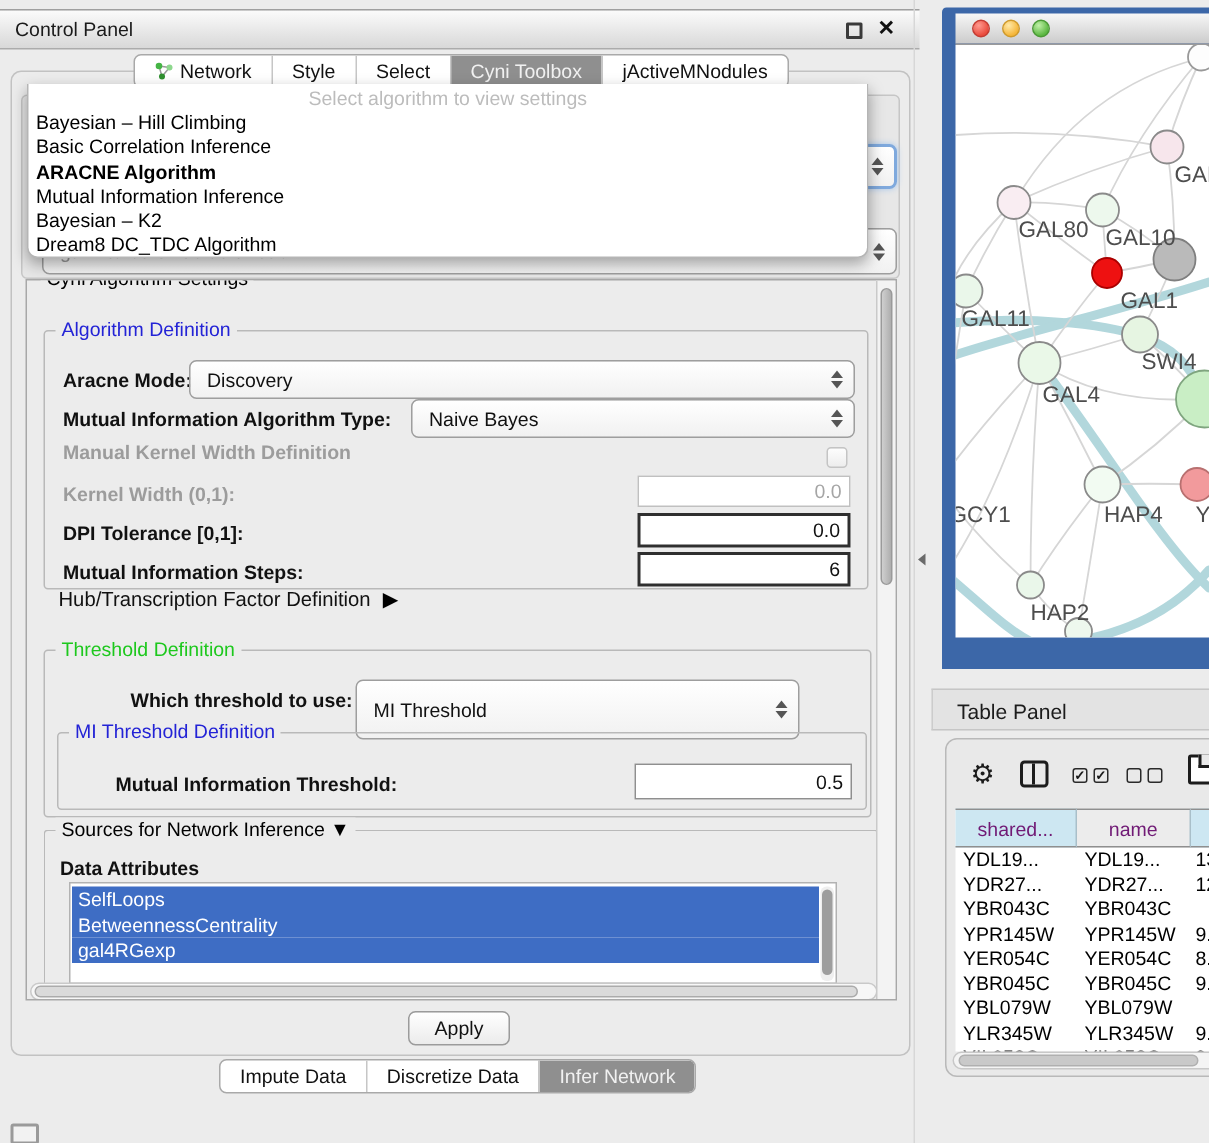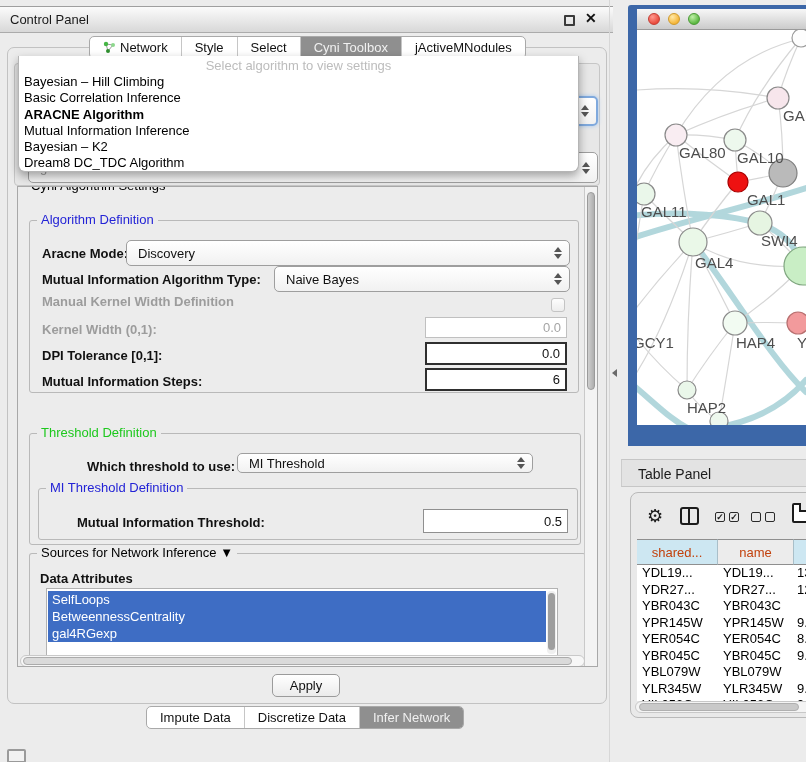--- a/index.html
+++ b/index.html
@@ -123,21 +123,21 @@
     border:1px solid #b9b9b9; border-radius:8px 0 0 8px; overflow:hidden; }
   #gear-icon { position:absolute; left:16px; top:12px; font-size:18px; color:#1c1c1c; }
   #split-icon { position:absolute; left:49px; top:14px; width:19px; height:18px; border:2px solid #1c1c1c; border-radius:3px; }
   #split-icon::after { content:""; position:absolute; left:6px; top:0; width:2px; height:14px; background:#1c1c1c; }
   .cbx { position:absolute; top:19px; width:10px; height:10px; border:1.6px solid #2a2a2a; border-radius:2px;
     font-size:9px; line-height:8px; text-align:center; color:#1a1a1a; font-weight:bold; }
   #doc-icon { position:absolute; left:161px; top:10px; width:16px; height:20px; border:2px solid #1c1c1c; border-radius:2px; background:#fff; }
   #doc-icon::after { content:""; position:absolute; right:-2px; top:-2px; width:7px; height:7px; background:#e9e9e9; border-left:2px solid #1c1c1c; border-bottom:2px solid #1c1c1c; }
 
   #table-area { position:absolute; left:6px; top:46px; width:178px; height:162px; background:#fff; }
-  .hcell { position:absolute; top:0; height:26px; line-height:26px; font-size:13px; color:#c2410c;
+  .hcell { position:absolute; top:0; height:26px; line-height:26px; font-size:13px; color:#701a75;
     text-align:center; border-top:1px solid #8f8f8f; border-bottom:1px solid #8f8f8f; border-right:1px solid #a9bfc9; }
   #hc1 { left:0; width:81px; background:#cde7f2; }
   #hc2 { left:81px; width:76px; background:#ececec; }
   #hc3 { left:157px; width:30px; background:#cde7f2; }
   #table-rows { position:absolute; left:0; top:26px; width:178px; height:136px; overflow:hidden; }
   .trow { height:16.5px; line-height:16.5px; font-size:13px; color:#000; white-space:nowrap; display:flex; }
   .tc1 { width:81px; padding-left:5px; overflow:hidden; }
   .tc2 { width:76px; padding-left:5px; overflow:hidden; }
   .tc3 { padding-left:3px; }
 
@@ -234,25 +234,28 @@
     <span class="lbl disabled" style="left:12px; top:72px;">Manual Kernel Width Definition</span>
     <span class="cb" style="left:521px; top:77px;"></span>
     <span class="lbl disabled" style="left:12px; top:100px;">Kernel Width (0,1):</span>
     <div class="field disabled" style="left:395px; top:96px; width:142px; height:21px;">0.0</div>
     <span class="lbl" style="left:12px; top:126px;">DPI Tolerance [0,1]:</span>
     <div class="field active" style="left:395px; top:121px; width:142px; height:23px;">0.0</div>
     <span class="lbl" style="left:12px; top:152px;">Mutual Information Steps:</span>
     <div class="field active" style="left:395px; top:147px; width:142px; height:23px;">6</div>
   </div>
 
+  <div id="hub-row">
+    <span>Hub/Transcription Factor Definition</span><span class="tri-right">▶</span>
+  </div>
 
   <div class="group" style="left:11px; top:246px; width:552px; height:112px;">
     <span class="group-title t-green">Threshold Definition</span>
     <span class="lbl" style="left:57px; top:24px;">Which threshold to use:</span>
-    <div class="combo" style="left:207px; top:19px; width:296px; height:20px;">
+    <div class="combo" style="left:207px; top:19px; width:296px; height:40px;">
       <span>MI Threshold</span>
       <span class="stepbox">
           <span class="tri-up"></span>
           <span class="tri-down"></span>
         </span>
     </div>
     <div class="group" style="left:8px; top:54px; width:540px; height:52px;">
       <span class="group-title t-blue">MI Threshold Definition</span>
       <span class="lbl" style="left:10px; top:25px;margin-left:28px;">Mutual Information Threshold:</span>
       <div class="field normal" style="left:384px; top:20px; width:145px; height:24px;">0.5</div>

